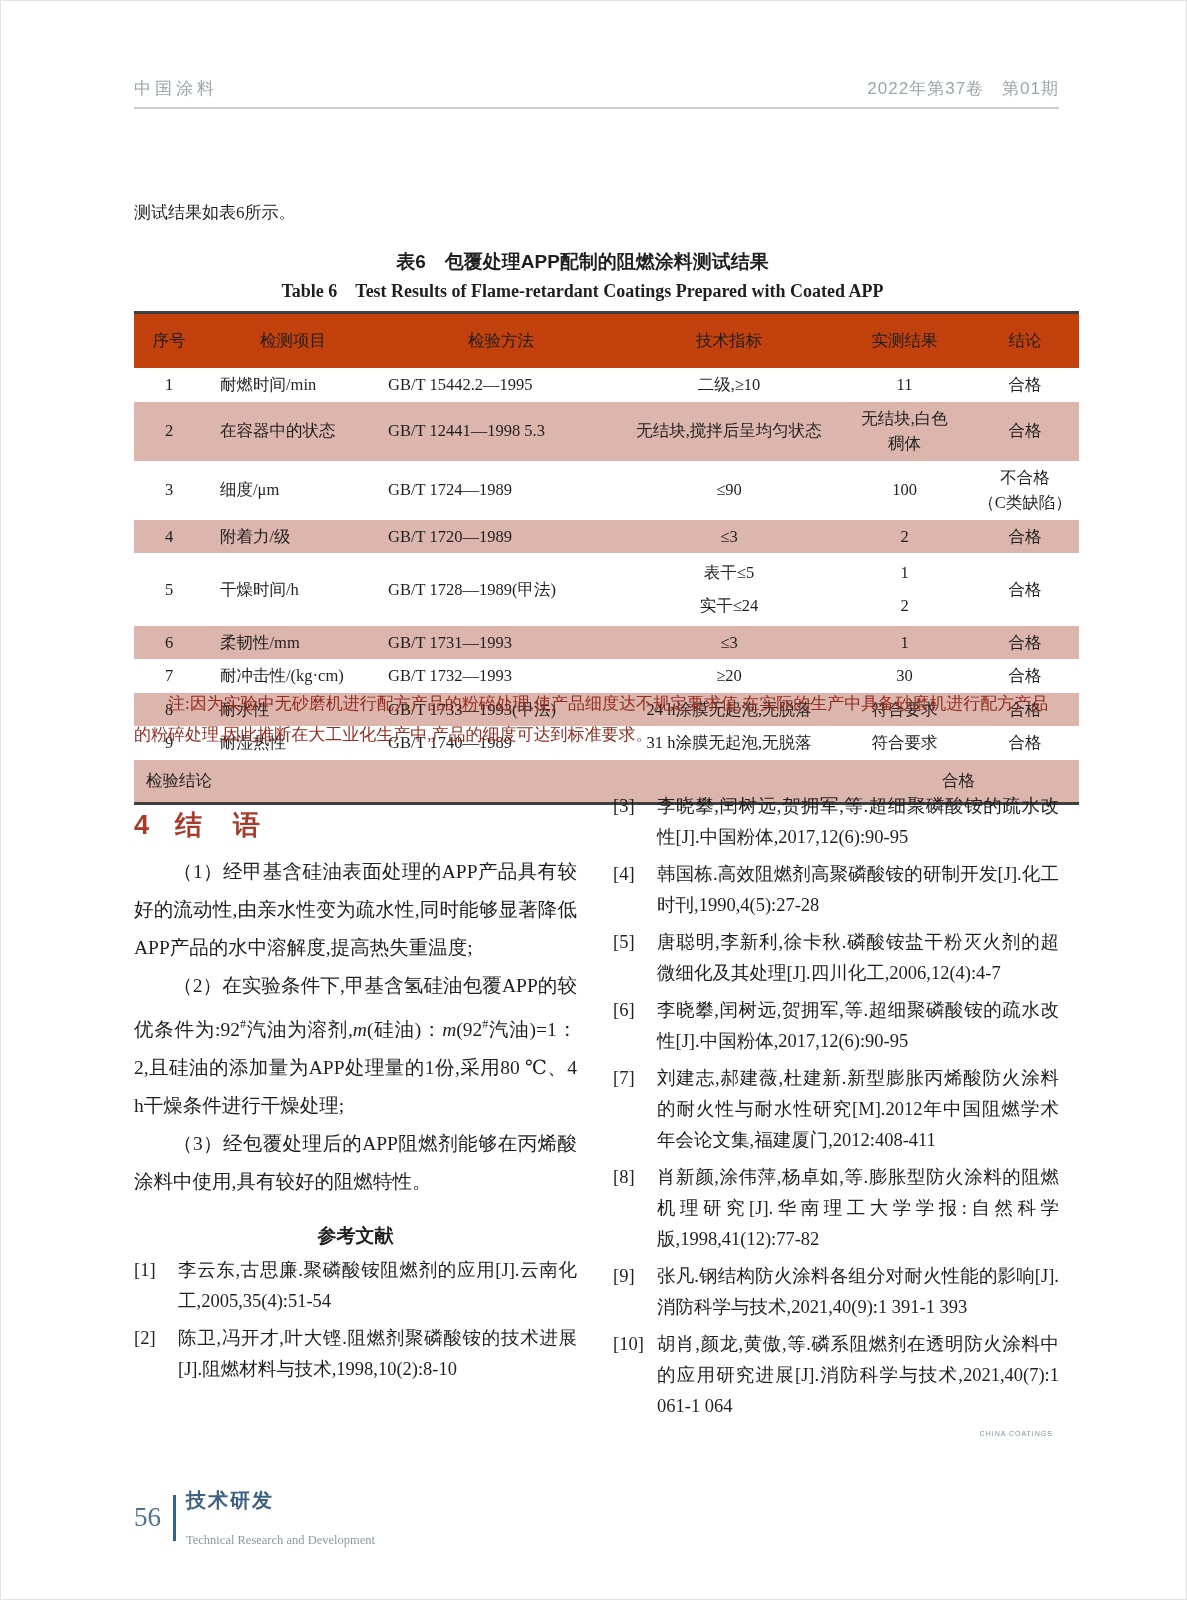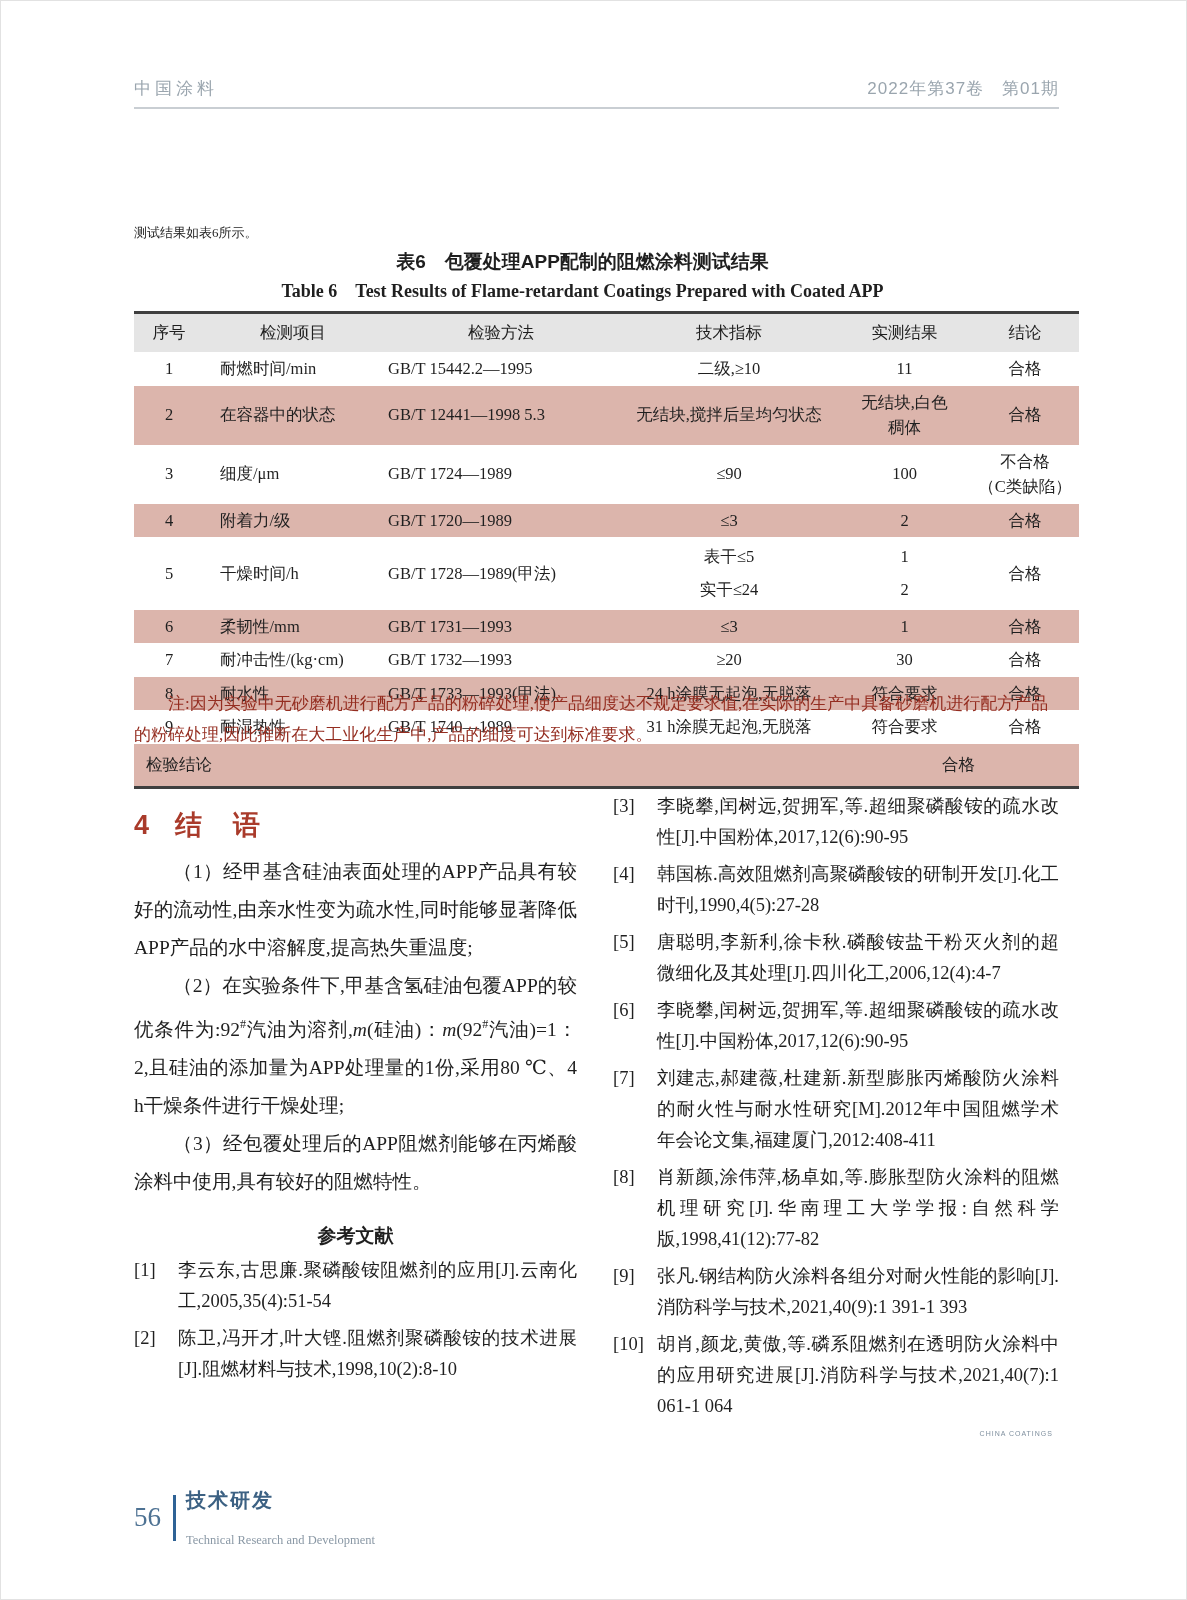--- a/index.html
+++ b/index.html
@@ -11,35 +11,35 @@
   .pg-header{position:absolute;left:133px;width:925px;top:76px;
              display:flex;justify-content:space-between;align-items:flex-end;
              border-bottom:2px solid #c9ced3;padding-bottom:7px;
              font-family:"Liberation Sans","DejaVu Sans",sans-serif;
              font-size:17px;color:#9aa5ae;}
   .journal{letter-spacing:4px;}
   .issue{letter-spacing:1px;}
 
   
   .intro{position:absolute;left:133px;top:196px;width:925px;
-         font-size:13px;line-height:1.85;margin-top:24px;}
+         font-size:17px;line-height:1.85;}
 
   
   .tbl-title-zh{position:absolute;left:133px;width:897px;top:248px;text-align:center;
                 font-family:"Liberation Sans","DejaVu Sans",sans-serif;
                 font-weight:bold;font-size:19px;}
   .tbl-title-en{position:absolute;left:133px;width:897px;top:278px;text-align:center;
                 font-weight:bold;font-size:18px;}
 
   
   table.t6{position:absolute;left:133px;top:310px;width:897px;
            border-collapse:collapse;table-layout:fixed;
            border-top:3px solid #3f3f3f;border-bottom:3px solid #3f3f3f;
            font-size:16.5px;}
-  table.t6 th{font-weight:normal;padding:8px 4px;text-align:center;background:#e5e5e5;}
+  table.t6 th{font-weight:normal;padding:16px 4px;text-align:center;background:#c2410c;}
   table.t6 td{padding:4px 4px;text-align:center;vertical-align:middle;line-height:1.55;}
   table.t6 tr.shade td{background:#dcb5ac;}
   table.t6 .c0{width:62px;}
   table.t6 .c1{width:170px;}
   table.t6 .c2{width:230px;}
   table.t6 .c3{width:210px;}
   table.t6 .c4{width:125px;}
   table.t6 .c5{width:100px;}
   table.t6 td.c1{text-align:left;padding-left:16px;}
   table.t6 td.c2{text-align:left;padding-left:6px;}

